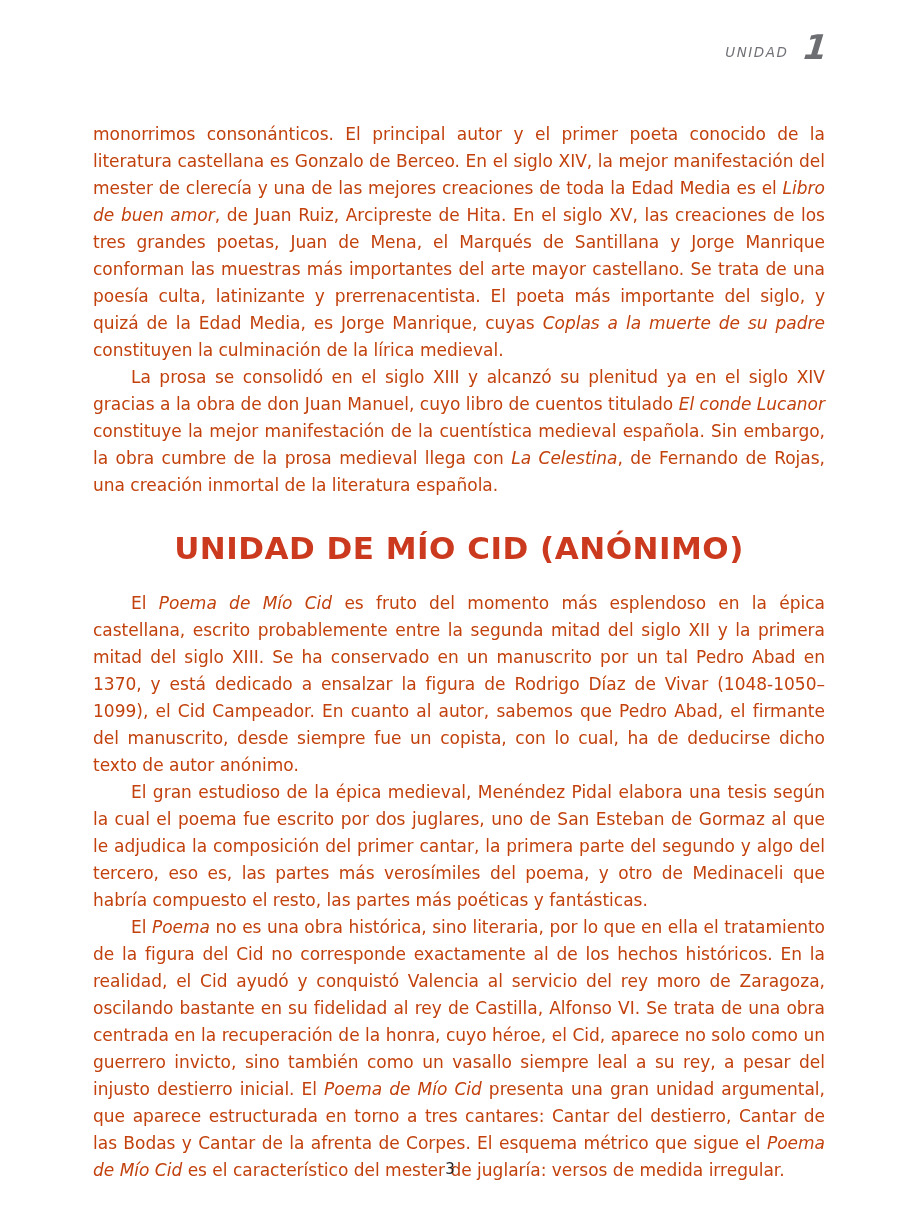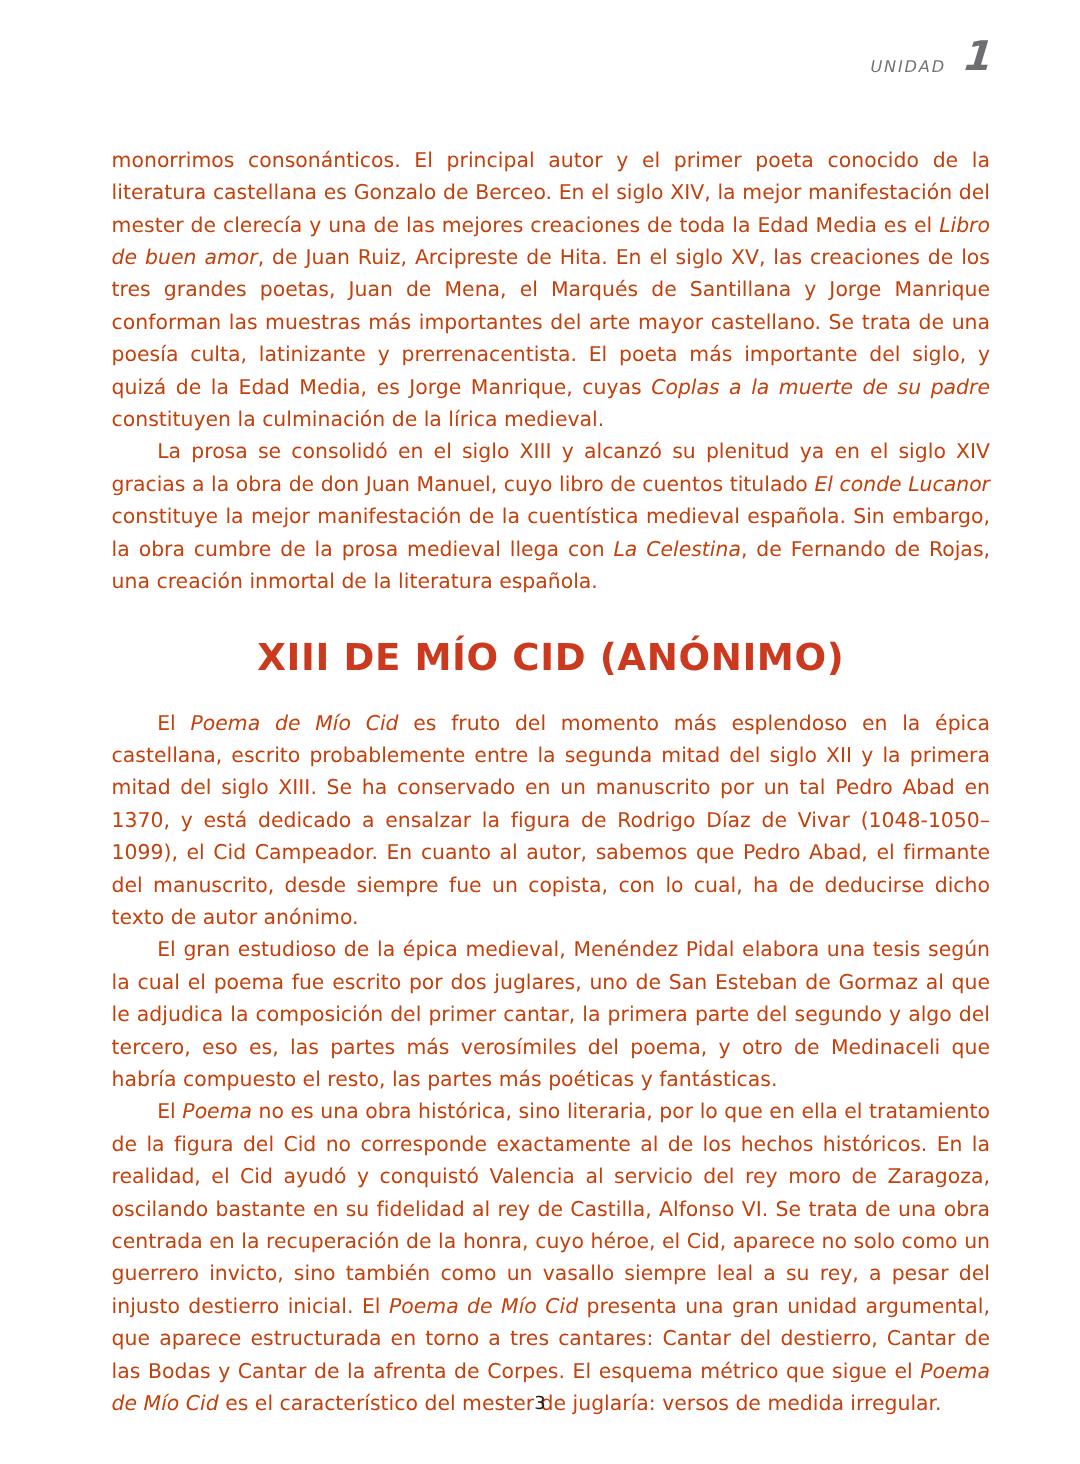--- a/index.html
+++ b/index.html
@@ -11,21 +11,21 @@
     background: #ffffff;
     font-family: "DejaVu Sans", "Liberation Sans", sans-serif;
     color: #171717;
     overflow: hidden;
   }
   .page-header {
     position: absolute;
     top: 30px;
     right: 72px;
     display: flex;
-    align-items: flex-end;
+    align-items: center;
     gap: 16px;
   }
   .unit-label {
     font-style: italic;
     font-size: 13.5px;
     letter-spacing: 1.5px;
     color: #717277;
     margin-top: 9px;
     font-weight: 500;
   }
@@ -81,21 +81,21 @@
     <span class="unit-label">UNIDAD</span>
     <span class="unit-number">1</span>
   </div>
 
   <div class="content">
     <div id="intro-paragraphs">
         <p class="para"><span>monorrimos consonánticos. El principal autor y el primer poeta conocido de la literatura castellana es Gonzalo de Berceo. En el siglo XIV, la mejor manifestación del mester de clerecía y una de las mejores creaciones de toda la Edad Media es el </span><em>Libro de buen amor</em><span>, de Juan Ruiz, Arcipreste de Hita. En el siglo XV, las creaciones de los tres grandes poetas, Juan de Mena, el Marqués de Santillana y Jorge Manrique conforman las muestras más importantes del arte mayor castellano. Se trata de una poesía culta, latinizante y prerrenacentista. El poeta más importante del siglo, y quizá de la Edad Media, es Jorge Manrique, cuyas </span><em>Coplas a la muerte de su padre</em><span> constituyen la culminación de la lírica medieval.</span></p>
         <p class="para indent"><span>La prosa se consolidó en el siglo XIII y alcanzó su plenitud ya en el siglo XIV gracias a la obra de don Juan Manuel, cuyo libro de cuentos titulado </span><em>El conde Lucanor</em><span> constituye la mejor manifestación de la cuentística medieval española. Sin embargo, la obra cumbre de la prosa medieval llega con </span><em>La Celestina</em><span>, de Fernando de Rojas, una creación inmortal de la literatura española.</span></p>
       </div>
 
-    <h1 class="section-heading" style="color: rgb(203, 58, 30);">XIII DE MÍO CID (ANÓNIMO)</h1>
+    <h1 class="section-heading" style="color: rgb(203, 58, 30);">UNIDAD DE MÍO CID (ANÓNIMO)</h1>
 
     <div id="section-paragraphs">
         <p class="para indent"><span>El </span><em>Poema de Mío Cid</em><span> es fruto del momento más esplendoso en la épica castellana, escrito probablemente entre la segunda mitad del siglo XII y la primera mitad del siglo XIII. Se ha conservado en un manuscrito por un tal Pedro Abad en 1370, y está dedicado a ensalzar la figura de Rodrigo Díaz de Vivar (1048-1050–1099), el Cid Campeador. En cuanto al autor, sabemos que Pedro Abad, el firmante del manuscrito, desde siempre fue un copista, con lo cual, ha de deducirse dicho texto de autor anónimo.</span></p>
         <p class="para indent"><span>El gran estudioso de la épica medieval, Menéndez Pidal elabora una tesis según la cual el poema fue escrito por dos juglares, uno de San Esteban de Gormaz al que le adjudica la composición del primer cantar, la primera parte del segundo y algo del tercero, eso es, las partes más verosímiles del poema, y otro de Medinaceli que habría compuesto el resto, las partes más poéticas y fantásticas.</span></p>
         <p class="para indent"><span>El </span><em>Poema</em><span> no es una obra histórica, sino literaria, por lo que en ella el tratamiento de la figura del Cid no corresponde exactamente al de los hechos históricos. En la realidad, el Cid ayudó y conquistó Valencia al servicio del rey moro de Zaragoza, oscilando bastante en su fidelidad al rey de Castilla, Alfonso VI. Se trata de una obra centrada en la recuperación de la honra, cuyo héroe, el Cid, aparece no solo como un guerrero invicto, sino también como un vasallo siempre leal a su rey, a pesar del injusto destierro inicial. El </span><em>Poema de Mío Cid</em><span> presenta una gran unidad argumental, que aparece estructurada en torno a tres cantares: Cantar del destierro, Cantar de las Bodas y Cantar de la afrenta de Corpes. El esquema métrico que sigue el </span><em>Poema de Mío Cid</em><span> es el característico del mester de juglaría: versos de medida irregular.</span></p>
       </div>
   </div>
 
   <div class="page-footer">
     <span class="page-number">3</span>

